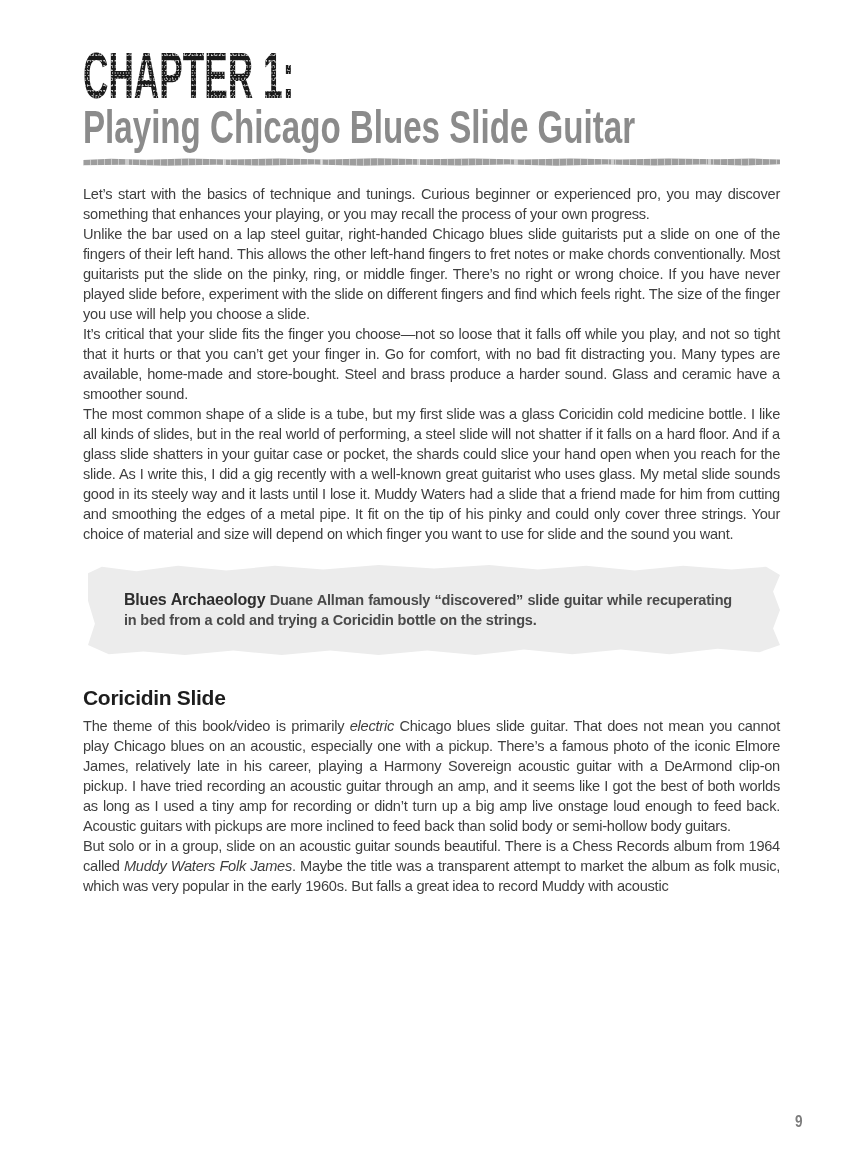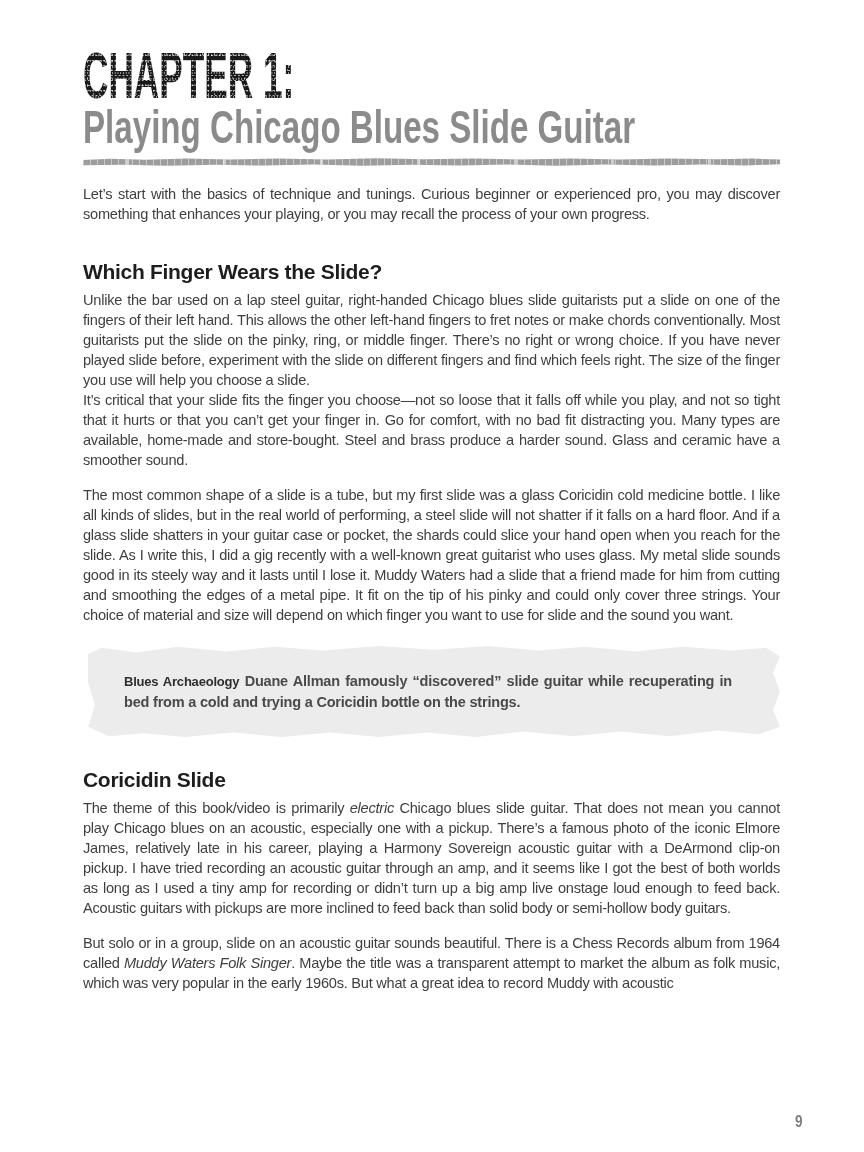--- a/index.html
+++ b/index.html
@@ -65,40 +65,40 @@
   .intro { margin-top: 18px; }
   h2.section-heading {
     margin: 0; margin-top: 33px;
     font-size: 21px; line-height: 21px; font-weight: bold;
     letter-spacing: -0.3px;
     color: var(--heading, #1d1d1d);
   }
   h2.first { margin-top: 37px; }
   h2.after-callout { margin-top: 31px; }
   .section-heading + .body { margin-top: 8px; }
-  .body + .body { margin-top: 15px; }
+  .body + .body { margin-top: 0; }
   .body em { font-style: italic; }
 
   
   .callout {
     position: relative;
     margin-top: 20px; margin-left: 5px;
     width: 692px; box-sizing: border-box;
     background: var(--callout-bg, #ececec);
     padding: 26px 48px 26px 36px;
     clip-path: polygon(0% 10%, 2% 3%, 7% 8%, 13% 2%, 20% 7%, 27% 2%, 34% 6%, 42% 1%, 50% 5%, 58% 1%, 65% 6%, 72% 2%, 79% 7%, 86% 2%, 93% 6%, 98% 3%, 100% 12%, 99% 30%, 100% 50%, 99% 70%, 100% 88%, 97% 96%, 91% 92%, 84% 98%, 77% 93%, 70% 98%, 63% 93%, 56% 99%, 49% 94%, 42% 99%, 35% 94%, 28% 99%, 21% 94%, 14% 99%, 8% 95%, 3% 98%, 0% 88%, 1% 65%, 0% 40%);
   }
   .callout-text {
     margin: 0;
     font-size: 14.5px; line-height: 20px; font-weight: bold;
     letter-spacing: -0.2px;
     color: var(--callout-text, #4a4a4a);
     text-align: justify;
   }
-  .callout-label { color: var(--callout-label, #2e2e2e); font-size: 13px; }
+  .callout-label { color: var(--callout-label, #2e2e2e); font-size: 16px; }
 
   
   .page-number {
     position: absolute; right: 22px; bottom: 20px;
     font-size: 17px; font-weight: bold;
     color: var(--page-number, #7d7d7d);
     transform: scaleX(0.8); transform-origin: 100% 50%;
   }
 </style>
 </head>
@@ -109,35 +109,34 @@
 
     <header>
       <h1 class="chapter-label">CHAPTER 1:</h1>
       <div class="chapter-title">Playing Chicago Blues Slide Guitar</div>
       <div class="rule"></div>
     </header>
 
     <p class="body intro">Let’s start with the basics of technique and tunings. Curious beginner or experienced pro, you may discover something that enhances your playing, or you may recall the process of your own progress.</p>
 
     <section>
-      <h2 class="section-heading first">Which Finger Wears the Slide?</h2>
       <p class="body">Unlike the bar used on a lap steel guitar, right-handed Chicago blues slide guitarists put a slide on one of the fingers of their left hand. This allows the other left-hand fingers to fret notes or make chords conventionally. Most guitarists put the slide on the pinky, ring, or middle finger. There’s no right or wrong choice. If you have never played slide before, experiment with the slide on different fingers and find which feels right. The size of the finger you use will help you choose a slide.</p>
     </section>
 
     <section>
       <p class="body">It’s critical that your slide fits the finger you choose—not so loose that it falls off while you play, and not so tight that it hurts or that you can’t get your finger in. Go for comfort, with no bad fit distracting you. Many types are available, home-made and store-bought. Steel and brass produce a harder sound. Glass and ceramic have a smoother sound.</p>
       <p class="body">The most common shape of a slide is a tube, but my first slide was a glass Coricidin cold medicine bottle. I like all kinds of slides, but in the real world of performing, a steel slide will not shatter if it falls on a hard floor. And if a glass slide shatters in your guitar case or pocket, the shards could slice your hand open when you reach for the slide. As I write this, I did a gig recently with a well-known great guitarist who uses glass. My metal slide sounds good in its steely way and it lasts until I lose it. Muddy Waters had a slide that a friend made for him from cutting and smoothing the edges of a metal pipe. It fit on the tip of his pinky and could only cover three strings. Your choice of material and size will depend on which finger you want to use for slide and the sound you want.</p>
     </section>
 
     <aside class="callout">
       <p class="callout-text"><strong class="callout-label">Blues Archaeology</strong> <span>Duane Allman famously “discovered” slide guitar while recuperating in bed from a cold and trying a Coricidin bottle on the strings.</span></p>
     </aside>
 
     <section>
       <h2 class="section-heading after-callout">Coricidin Slide</h2>
       <p class="body"><span>The theme of this book/video is primarily </span><em>electric</em><span> Chicago blues slide guitar. That does not mean you cannot play Chicago blues on an acoustic, especially one with a pickup. There’s a famous photo of the iconic Elmore James, relatively late in his career, playing a Harmony Sovereign acoustic guitar with a DeArmond clip-on pickup. I have tried recording an acoustic guitar through an amp, and it seems like I got the best of both worlds as long as I used a tiny amp for recording or didn’t turn up a big amp live onstage loud enough to feed back. Acoustic guitars with pickups are more inclined to feed back than solid body or semi-hollow body guitars.</span></p>
-      <p class="body"><span>But solo or in a group, slide on an acoustic guitar sounds beautiful. There is a Chess Records album from 1964 called </span><em>Muddy Waters Folk Singer</em><span>. Maybe the title was a transparent attempt to market the album as folk music, which was very popular in the early 1960s. But what a great idea to record Muddy with acoustic</span></p>
+      <p class="body"><span>But solo or in a group, slide on an acoustic guitar sounds beautiful. There is a Chess Records album from 1964 called </span><em>Muddy Waters Folk James</em><span>. Maybe the title was a transparent attempt to market the album as folk music, which was very popular in the early 1960s. But falls a great idea to record Muddy with acoustic</span></p>
     </section>
 
   </div>
 
   <div class="page-number">9</div>
 </div>
 
 </body></html>

